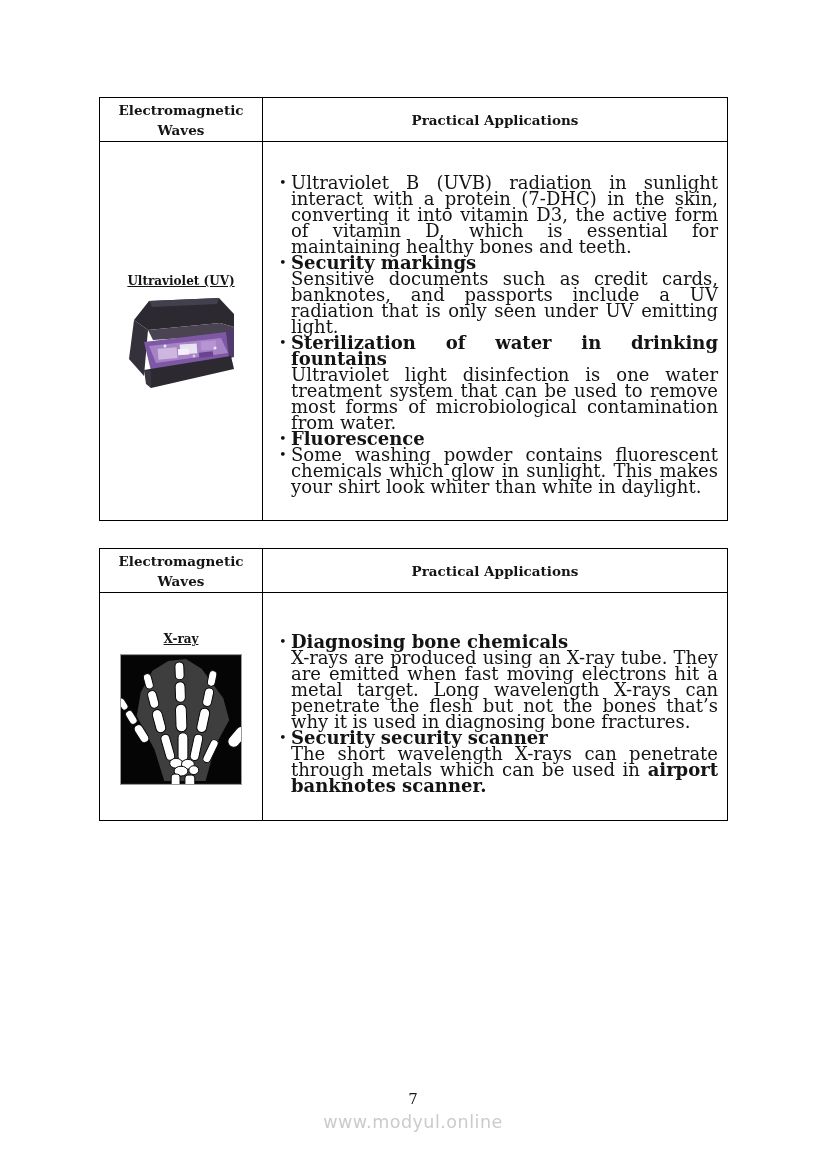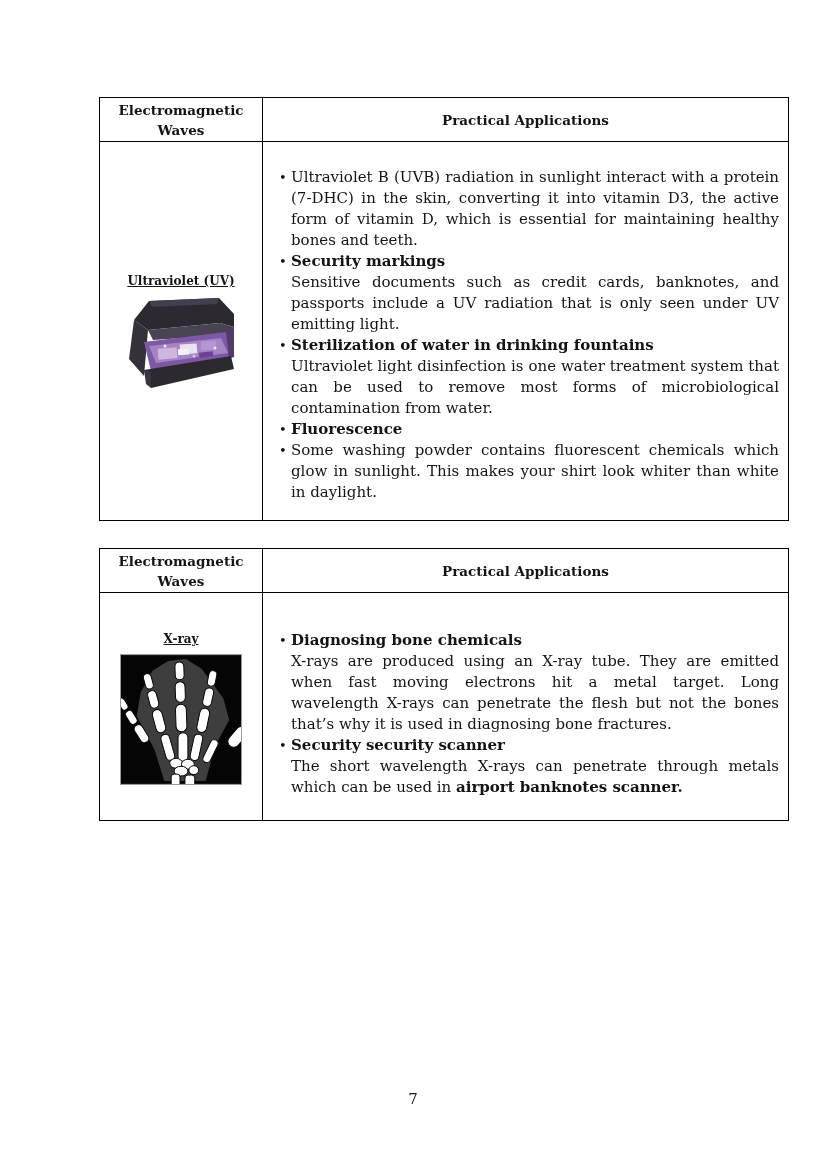--- a/index.html
+++ b/index.html
@@ -8,21 +8,21 @@
     position:relative;
     width:826px; height:1169px;
     background:#ffffff;
     font-family:"DejaVu Serif","Liberation Serif",serif;
     color:#141414;
     overflow:hidden;
   }
   .em-table {
     position:absolute;
     left:99px;
-    width:690px;
+    width:629px;
     border-collapse:collapse;
     table-layout:fixed;
   }
   .em-table td, .em-table th {
     border:1.4px solid #000;
     vertical-align:middle;
   }
   .col1 { width:163px; }
   .hdr {
     height:44px;
@@ -40,22 +40,22 @@
     font-weight:bold;
     text-decoration:underline;
     font-size:12px;
     margin-bottom:8px;
     display:inline-block;
   }
   .app-cell { vertical-align:top; }
   .bullets {
     list-style:none;
     margin:20px 9px 12px 15px;
-    font-size:15px;
-    line-height:21px;
+    font-size:18px;
+    line-height:16px;
   }
   .bullets li {
     position:relative;
     padding-left:13px;
     text-align:justify;
   }
   .bullets li::before {
     content:"\2022";
     position:absolute;
     left:1px; top:0;
@@ -229,14 +229,15 @@
             <div class="b-title">Security security scanner</div>
             <div class="b-body"><span>The short wavelength X-rays can penetrate through metals which can be used in </span><span class="bold">airport banknotes scanner.</span></div>
           </li>
         </ul>
       </td>
     </tr>
   </tbody>
     </table>
 
   <div class="page-number">7</div>
+  <div class="watermark">www.modyul.online</div>
 
 </div>
 
 </body></html>

